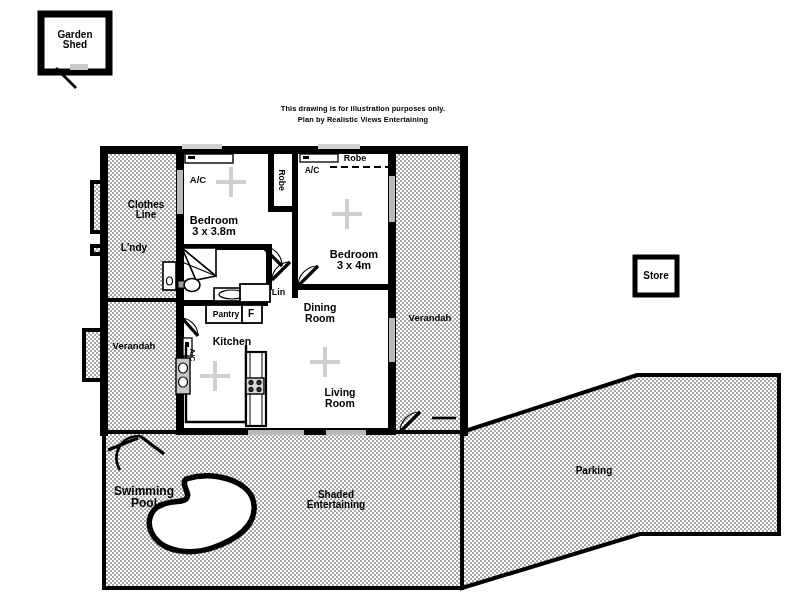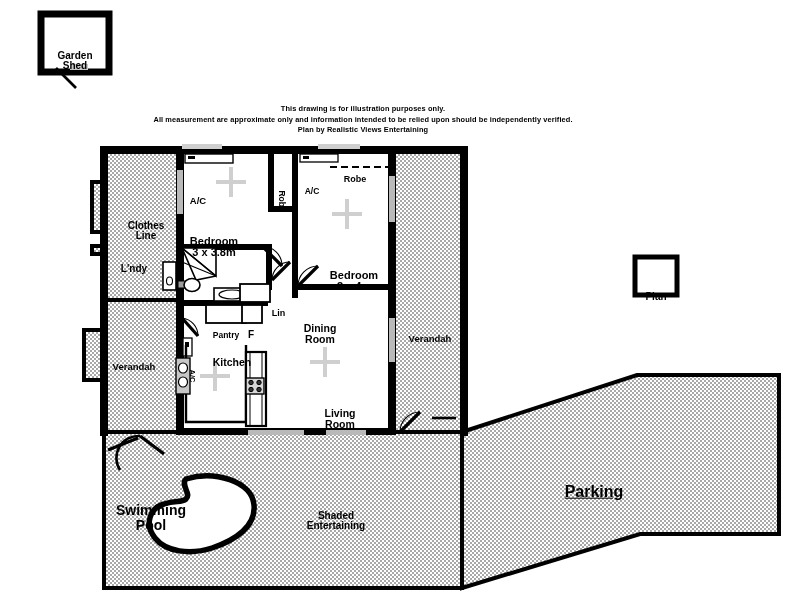--- a/index.html
+++ b/index.html
@@ -25,32 +25,30 @@
 
   
   .lbl{
     position:absolute;
     font-weight:bold;
     text-align:center;
     line-height:1.04;
     white-space:pre-line;
     transform:translate(-50%,-50%);
     pointer-events:none;
-    margin-top:21px;
   }
   .lbl.vert{writing-mode:vertical-rl;text-orientation:mixed;white-space:nowrap;}
 </style>
 </head>
 <body>
 
 <div id="stage">
 
   <div class="disclaimer">
     <div>This drawing is for illustration purposes only.</div>
-    <div>All measurement are approximate only and information intended to be relied upon should be independently verified.</div>
     <div>Plan by Realistic Views Entertaining</div>
   </div>
 
   <svg id="plan" viewBox="0 0 800 600">
     <defs>
       <pattern id="hatch" width="4" height="4" patternUnits="userSpaceOnUse">
         <rect width="4" height="4" fill="#ffffff"></rect>
         <rect x="0" y="0" width="2" height="2" fill="#a8a8a8"></rect>
         <rect x="2" y="2" width="2" height="2" fill="#a8a8a8"></rect>
       </pattern>
@@ -227,21 +225,21 @@
     <g>
       <path d="M186,479 C214,470 252,481 254,505 C256,526 236,540 212,548
                C190,555 166,552 155,538 C144,524 150,508 164,504
                C176,500 181,503 186,499 C192,494 180,485 186,479 Z" fill="#ffffff" stroke="#000" stroke-width="5.5" stroke-linejoin="round"></path>
     </g>
   </svg>
 
   <div class="lbl" style="left:75px;top:40px;font-size:10px;">Garden
 Shed</div>
 
-  <div class="lbl" style="left:656px;top:276px;font-size:10px;">Plan</div>
+  <div class="lbl" style="left:656px;top:276px;font-size:10px;">Store</div>
 
   <div class="lbl" style="left:146px;top:210px;font-size:10px;">Clothes
 Line</div>
 
   <div class="lbl" style="left:134px;top:248px;font-size:10px;">L'ndy</div>
 
   <div class="lbl" style="left:198px;top:180px;font-size:9.5px;">A/C</div>
 
   <div class="lbl" style="left:214px;top:226px;font-size:11px;">Bedroom
 3 x 3.8m</div>
@@ -268,21 +266,21 @@
 
   <div class="lbl vert" style="left:192px;top:355px;font-size:7.5px;">A/C</div>
 
   <div class="lbl" style="left:340px;top:398px;font-size:10.5px;">Living
 Room</div>
 
   <div class="lbl" style="left:134px;top:346px;font-size:9.5px;">Verandah</div>
 
   <div class="lbl" style="left:430px;top:318px;font-size:9.5px;">Verandah</div>
 
-  <div class="lbl" style="left:151px;top:497px;font-size:14px;">Swimming
+  <div class="lbl" style="left:144px;top:497px;font-size:12px;">Swimming
 Pool</div>
 
   <div class="lbl" style="left:336px;top:500px;font-size:10px;">Shaded
 Entertaining</div>
 
-  <div class="lbl" style="left:594px;top:471px;font-size:16px;text-decoration:underline;">Parking</div>
+  <div class="lbl" style="left:594px;top:471px;font-size:10px;">Parking</div>
 
 </div>
 
 </body></html>

